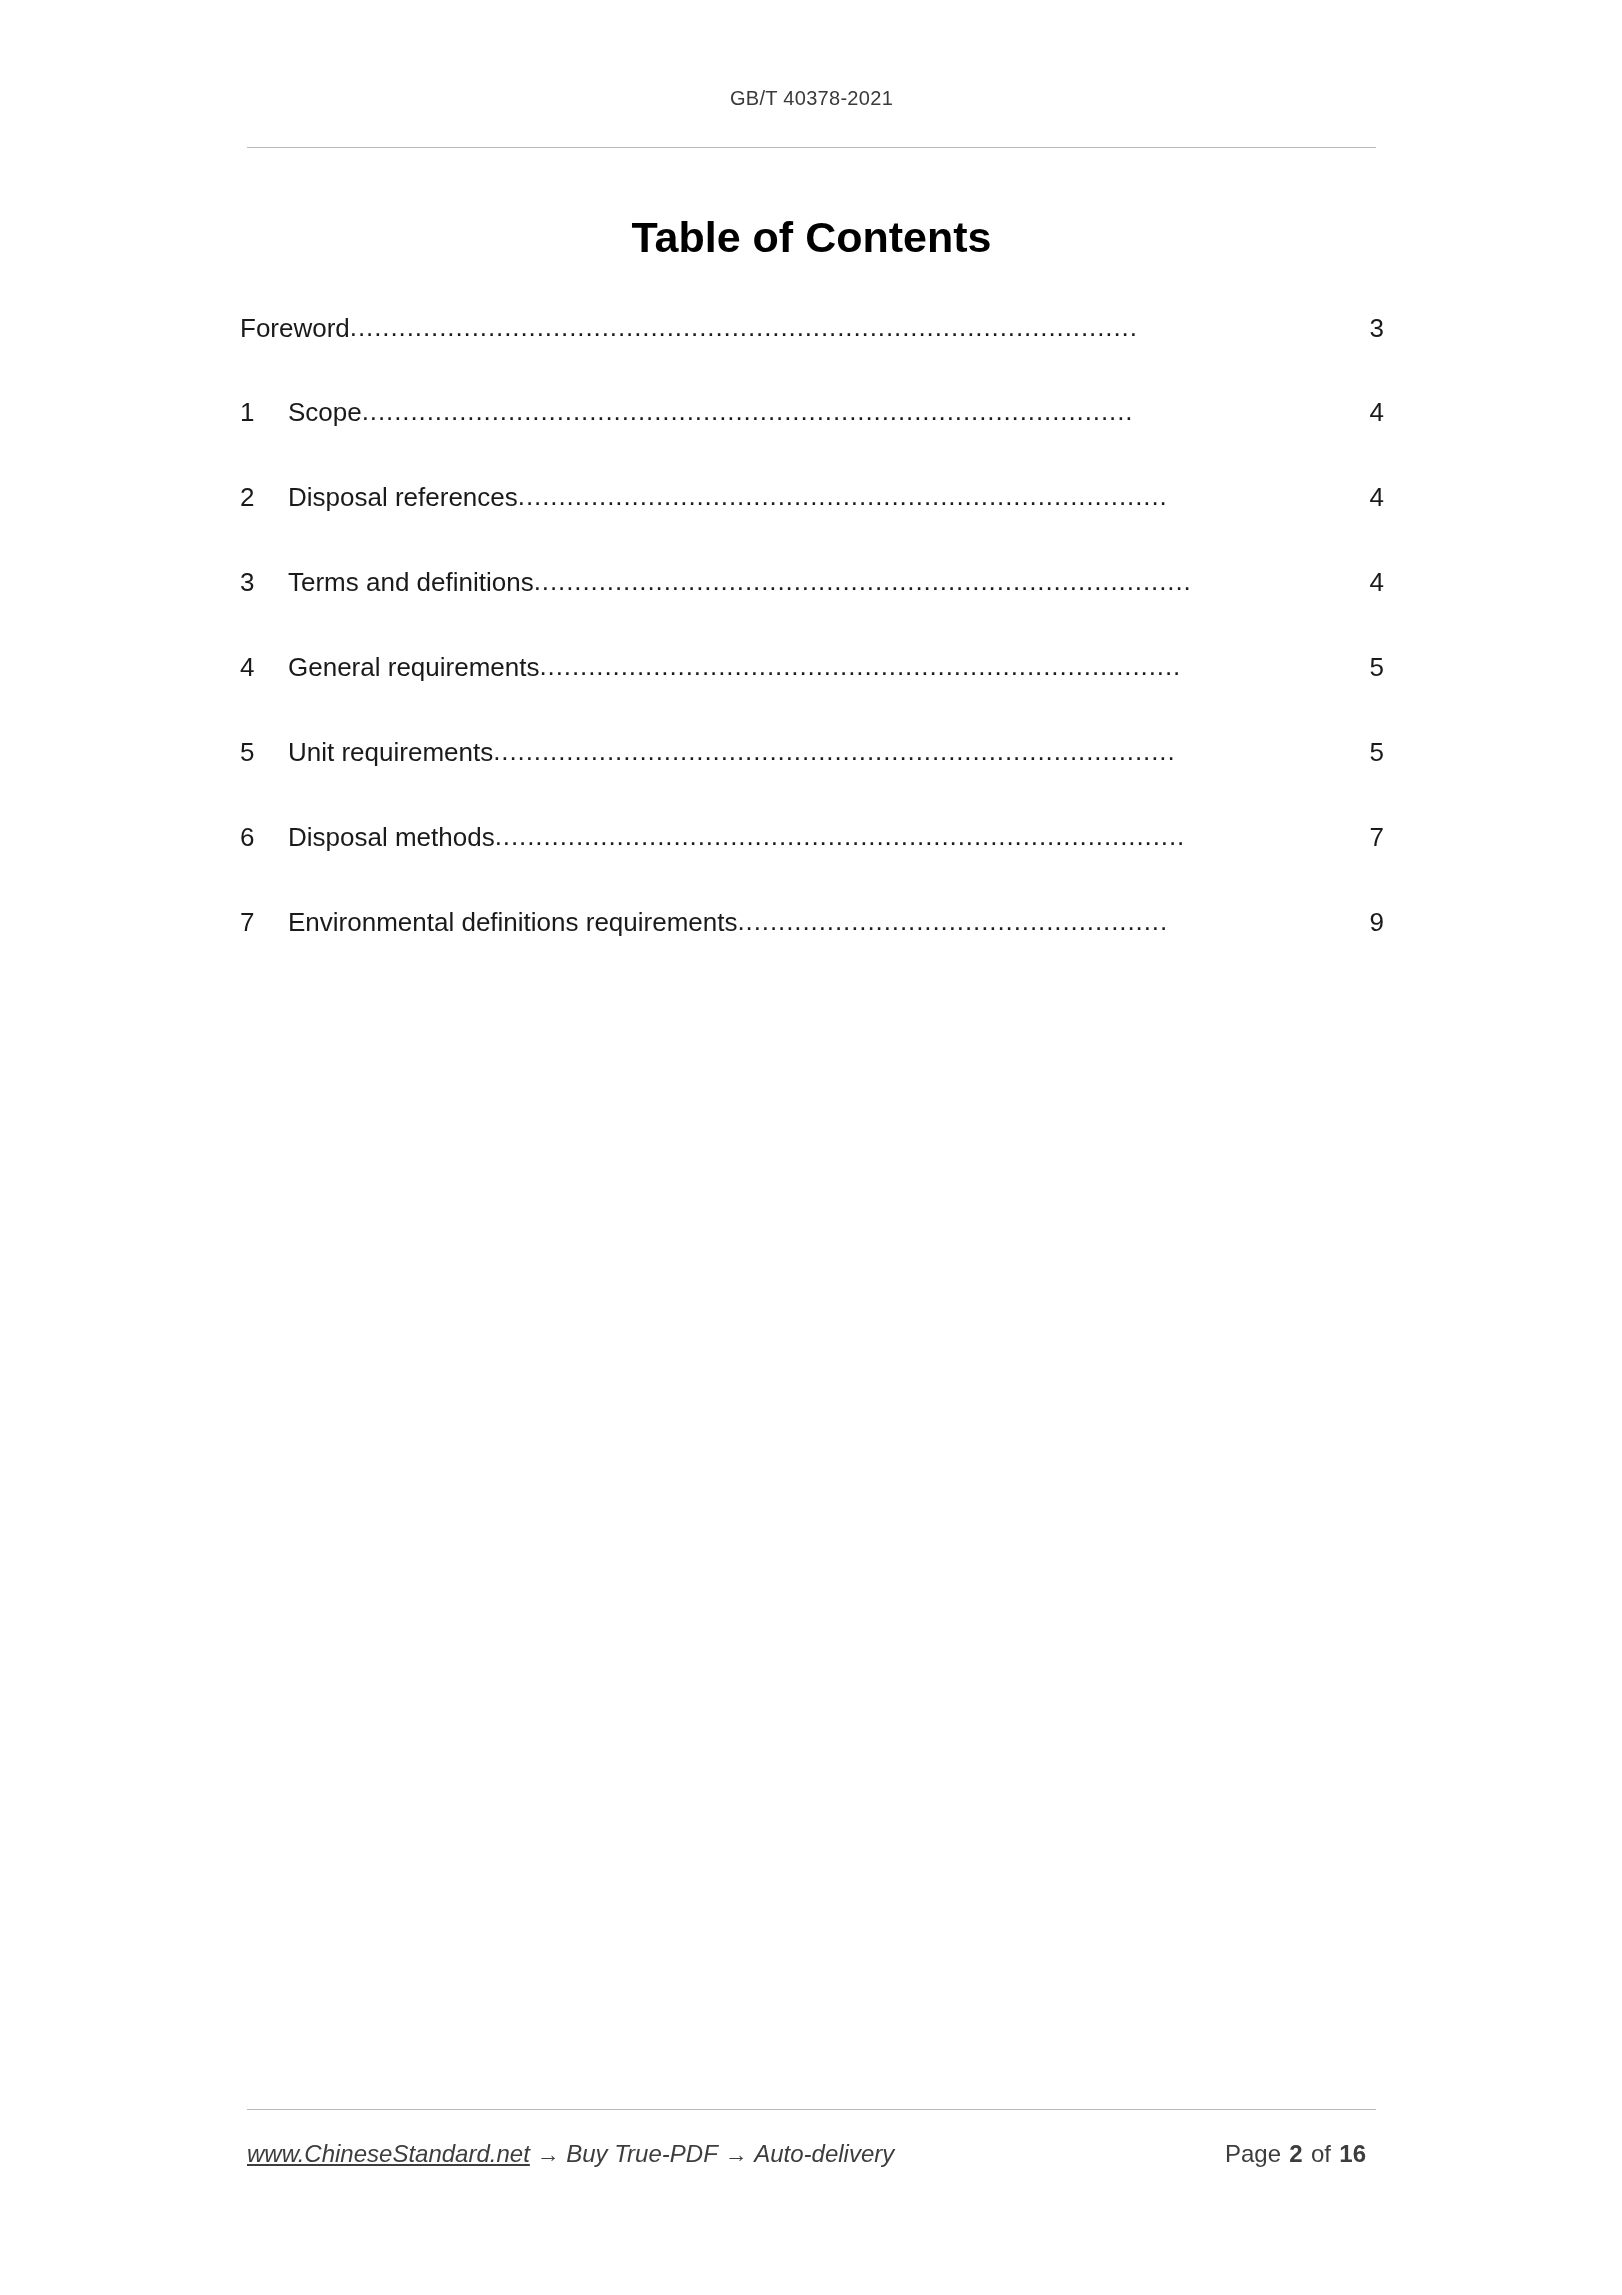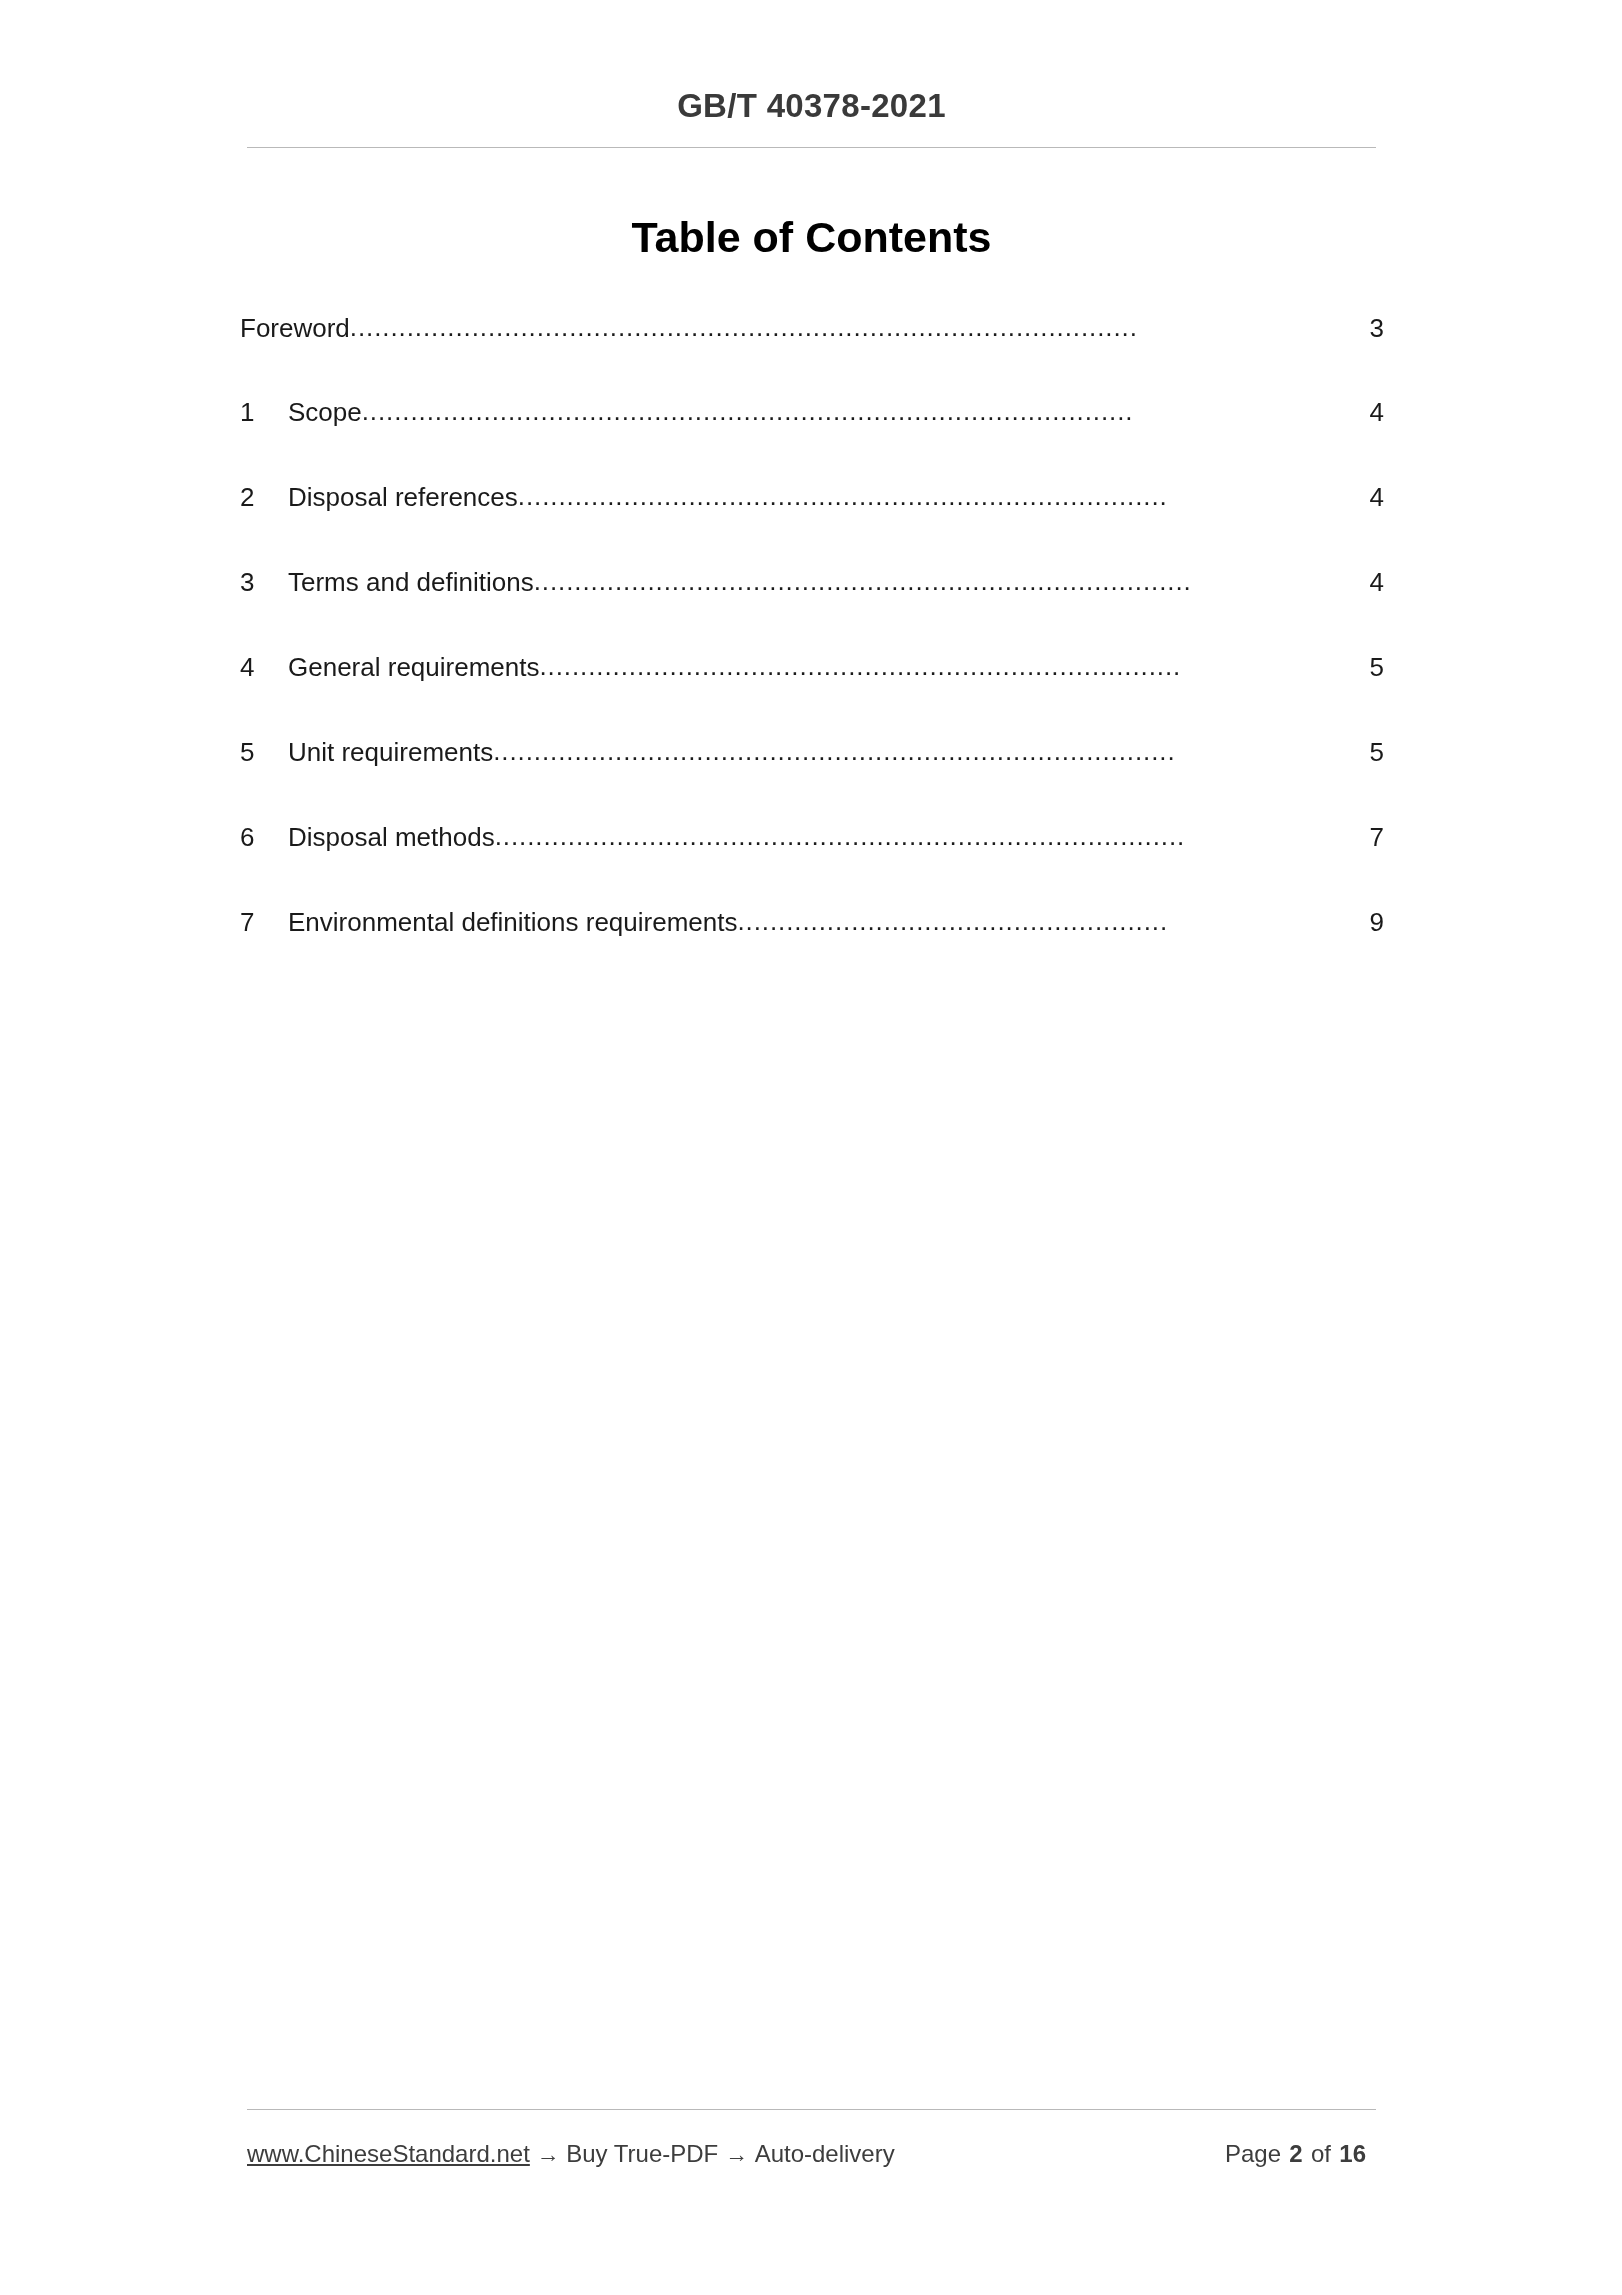--- a/index.html
+++ b/index.html
@@ -19,24 +19,23 @@
     background: #ffffff;
     box-sizing: border-box;
     overflow: hidden;
   }
   .header {
     position: absolute;
     top: 87px;
     left: 247px;
     width: 1129px;
     text-align: center;
-    font-size: 33px;
+    font-size: 20px;
     color: #3a3a3a;
     letter-spacing: 0.3px;
-    font-weight: bold;
   }
   .header-rule {
     position: absolute;
     top: 147px;
     left: 247px;
     width: 1129px;
     height: 0.8px;
     background: #b9b9b9;
   }
   .doc-title {
@@ -107,20 +106,21 @@
     width: 1129px;
     font-size: 24px;
     color: #3d3d3d;
     display: flex;
     align-items: baseline;
   }
   .footer-left {
     display: flex;
     align-items: baseline;
     gap: 0px;
+    font-style: italic;
   }
   .footer-url {
     text-decoration: underline;
     color: #3d3d3d;
   }
   .footer-arrow {
     margin: 0 6.7px;
     font-size: 23px;
   }
   .footer-right {

